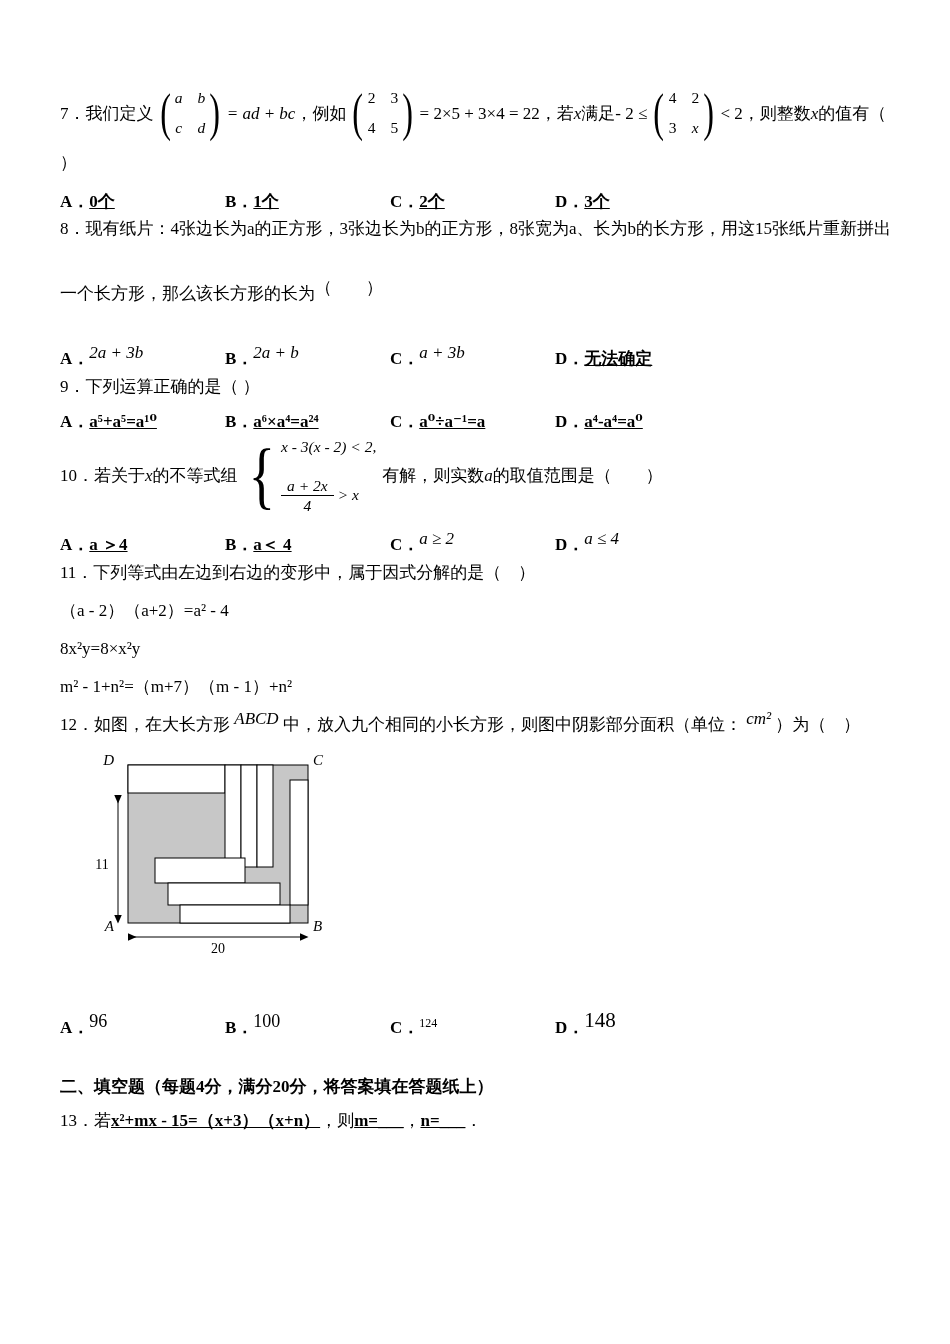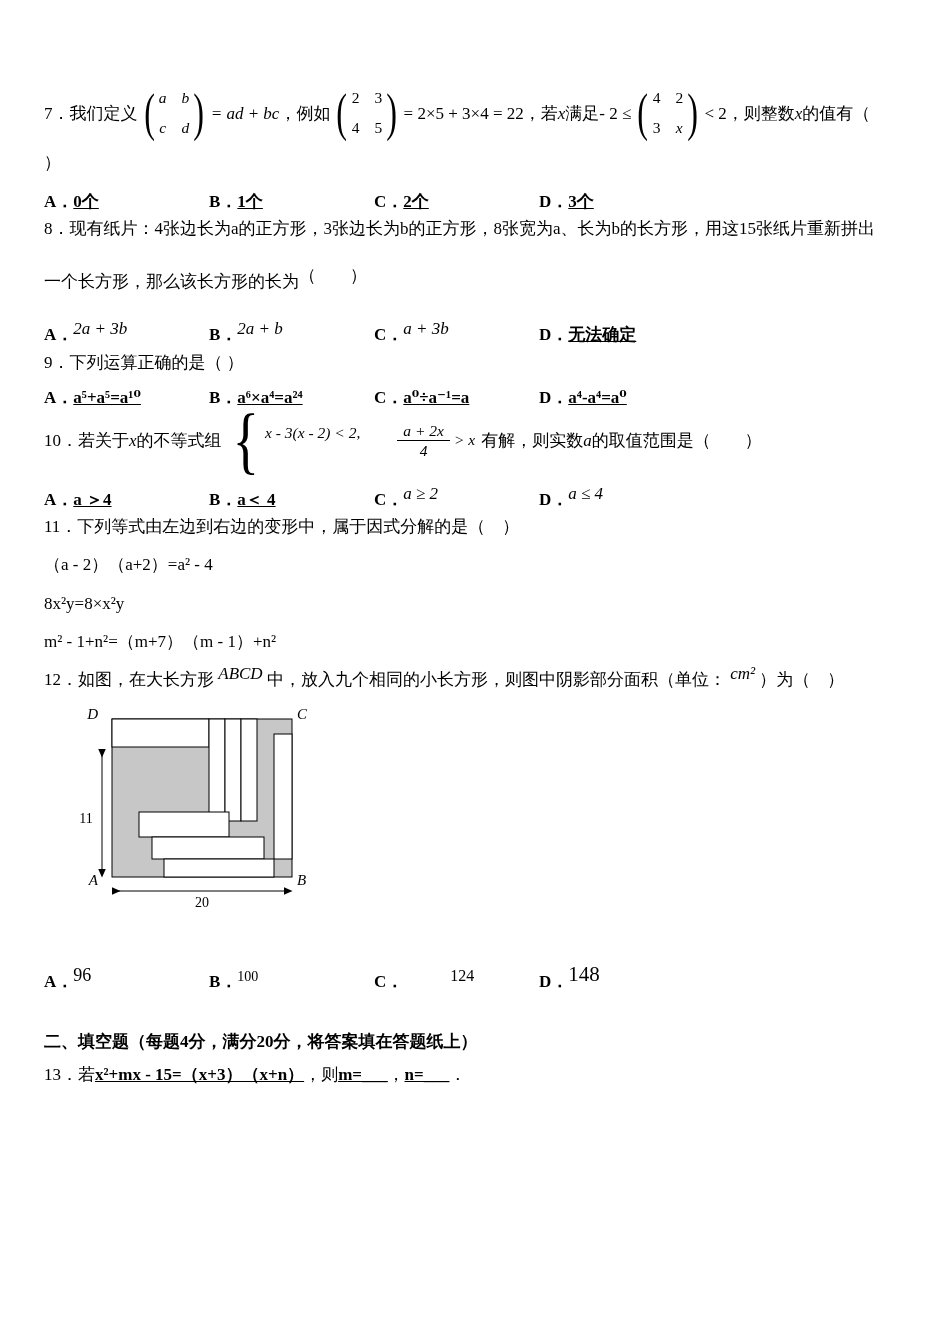--- a/index.html
+++ b/index.html
@@ -1,53 +1,53 @@
 <!DOCTYPE html>
 <html><head>
 <meta charset="utf-8">
 <style>
   html,body{margin:0;padding:0;background:#ffffff;}
   body{
     width:950px;height:1344px;overflow:hidden;
     font-family:"Liberation Serif","DejaVu Serif",serif;
     color:#000;font-size:17px;line-height:1.6;
   }
-  .page{box-sizing:border-box;padding:86px 42px 0 44px;}
+  .page{box-sizing:border-box;padding:86px 42px 0 60px;}
   section.question{margin:0;}
   .stem{font-weight:400;}
   .stem-flex{display:flex;flex-wrap:wrap;align-items:center;row-gap:4px;}
   .math{font-style:italic;font-family:"Liberation Serif","DejaVu Serif",serif;}
   .raised{position:relative;top:-6px;display:inline-block;}
   
   .matrix{display:inline-flex;align-items:center;margin:0 3px;vertical-align:middle;}
   .paren{font-size:52px;line-height:0.85;font-weight:400;transform:scaleX(.62);display:inline-block;}
   .mgrid{display:inline-grid;grid-template-columns:auto auto;column-gap:15px;row-gap:5px;
          text-align:center;font-size:15.5px;padding:0 1px;}
   
   .sys{display:inline-flex;align-items:center;margin:0 6px;vertical-align:middle;}
   .brace{font-size:74px;line-height:.8;font-weight:400;transform:scaleX(.75);display:inline-block;margin-right:2px;}
-  .sys-rows{display:inline-flex;flex-direction:row;align-items:flex-start;gap:5px;font-size:15.5px;}
+  .sys-rows{display:inline-flex;flex-direction:column;align-items:flex-start;gap:16px;font-size:15.5px;}
   .sys-row{display:flex;align-items:center;gap:4px;}
-  .frac{display:inline-block;text-align:center;vertical-align:middle;line-height:1.25;margin-left:32px;}
+  .frac{display:inline-block;text-align:center;vertical-align:middle;line-height:1.25;}
   .frac .num{display:block;padding:0 6px;border-bottom:1px solid #000;}
   .frac .den{display:block;}
   
   .opts{display:flex;align-items:baseline;margin-top:12px;}
   .opt{width:165px;display:flex;align-items:baseline;}
   .opt:last-child{width:auto;}
   .optlabel{font-weight:700;}
   .opttext-bold{font-weight:700;text-decoration:underline;}
   .optline{margin:11px 0;font-weight:700;}
   .q11opts .optline{font-weight:400;}
   
   .figwrap{margin:12px 0 0 28px;}
   svg text{font-family:"Liberation Serif","DejaVu Serif",serif;}
   .sec-title{font-weight:700;margin-top:30px;}
   .mt-lg{margin-top:28px;}
-  .mt-md{margin-top:26px;}
+  .mt-md{margin-top:38px;}
   .mt-sm{margin-top:8px;}
 </style>
 </head>
 <body>
 
 <div class="page">
 
   <section class="question">
     <div class="stem stem-flex">
       <span>7．我们定义</span>
@@ -250,25 +250,25 @@
         <text x="130" y="202" font-size="14" text-anchor="middle">20</text>
       </svg>
     </div>
     <div class="opts" style="margin-top:4px;">
       <span class="opt">
           <span class="optlabel">A．</span>
           <span class="raised" style="font-size:18px;">96</span>
         </span>
       <span class="opt">
           <span class="optlabel">B．</span>
-          <span class="raised" style="font-size:14px;">100</span>
-        </span>
-      <span class="opt">
-          <span class="optlabel">C．</span>
-          <span class="raised" style="font-size:16px;margin-left:47px;">124</span>
+          <span class="raised" style="font-size:18px;">100</span>
+        </span>
+      <span class="opt">
+          <span class="optlabel">C．</span>
+          <span class="raised" style="font-size:12px;">124</span>
         </span>
       <span class="opt">
           <span class="optlabel">D．</span>
           <span class="raised" style="font-size:21px;margin-top:41px;">148</span>
         </span>
     </div>
   </section>
 
   <div class="sec-title">二、填空题（每题4分，满分20分，将答案填在答题纸上）</div>
 

